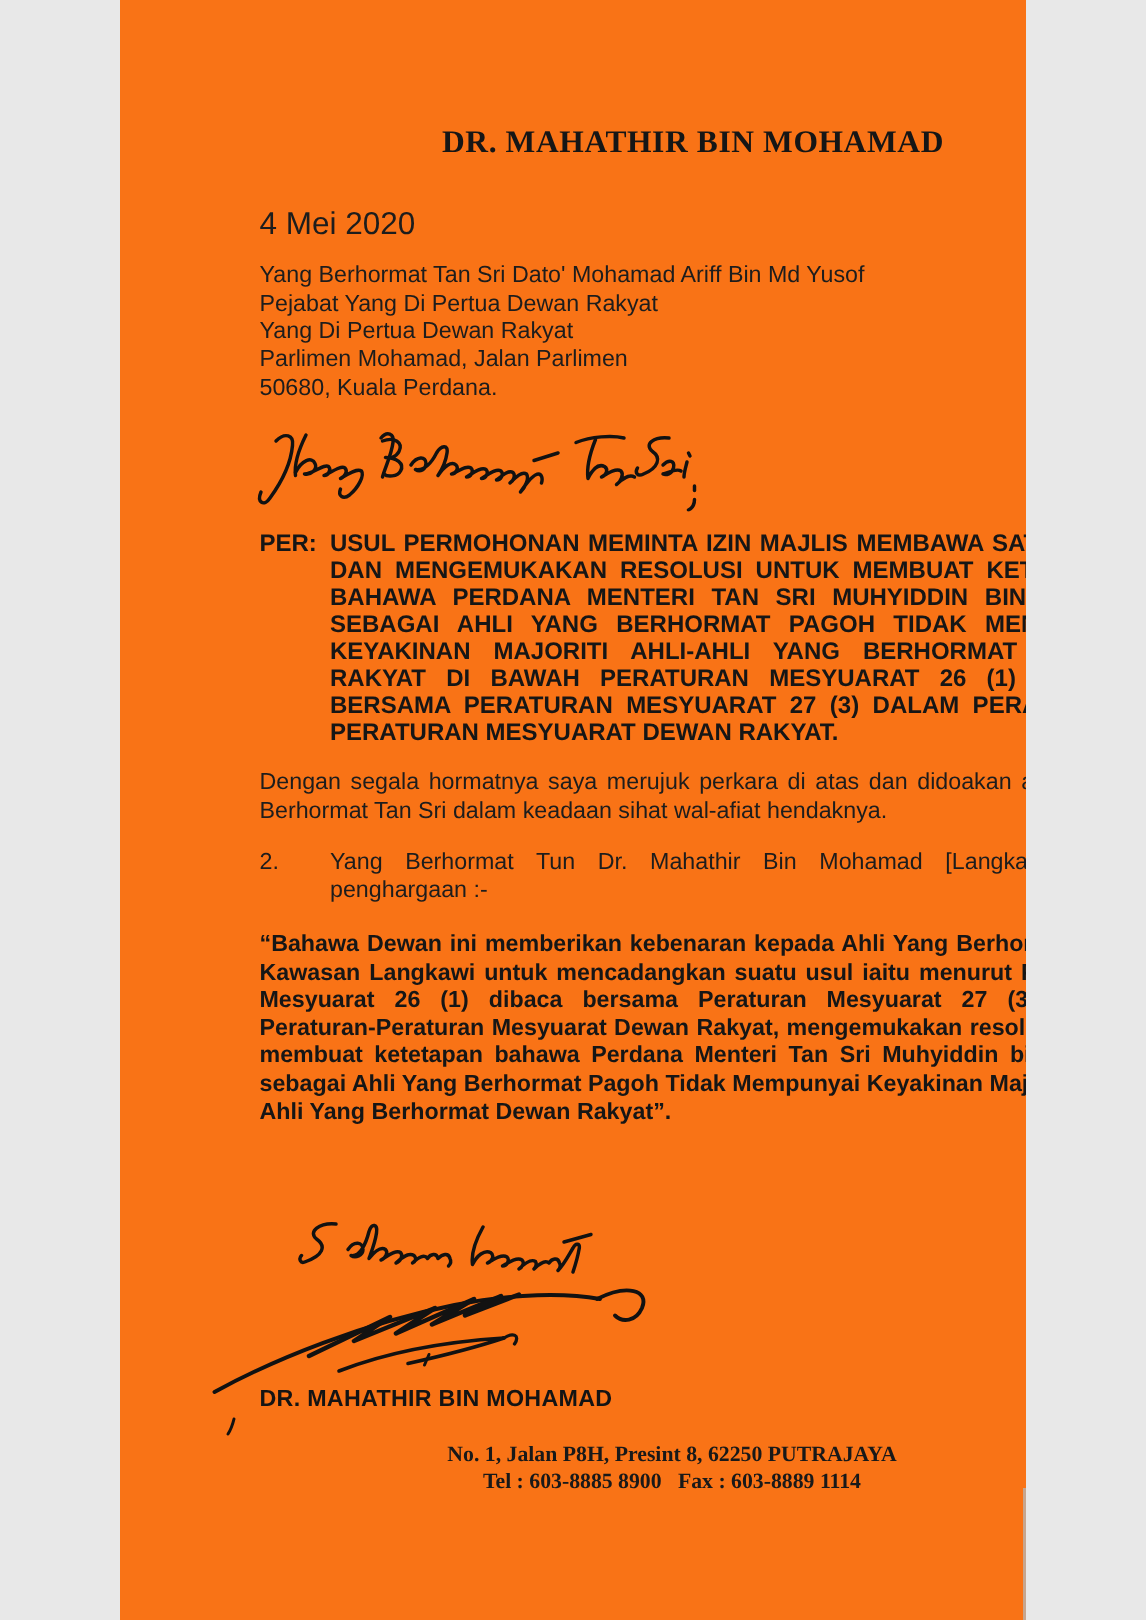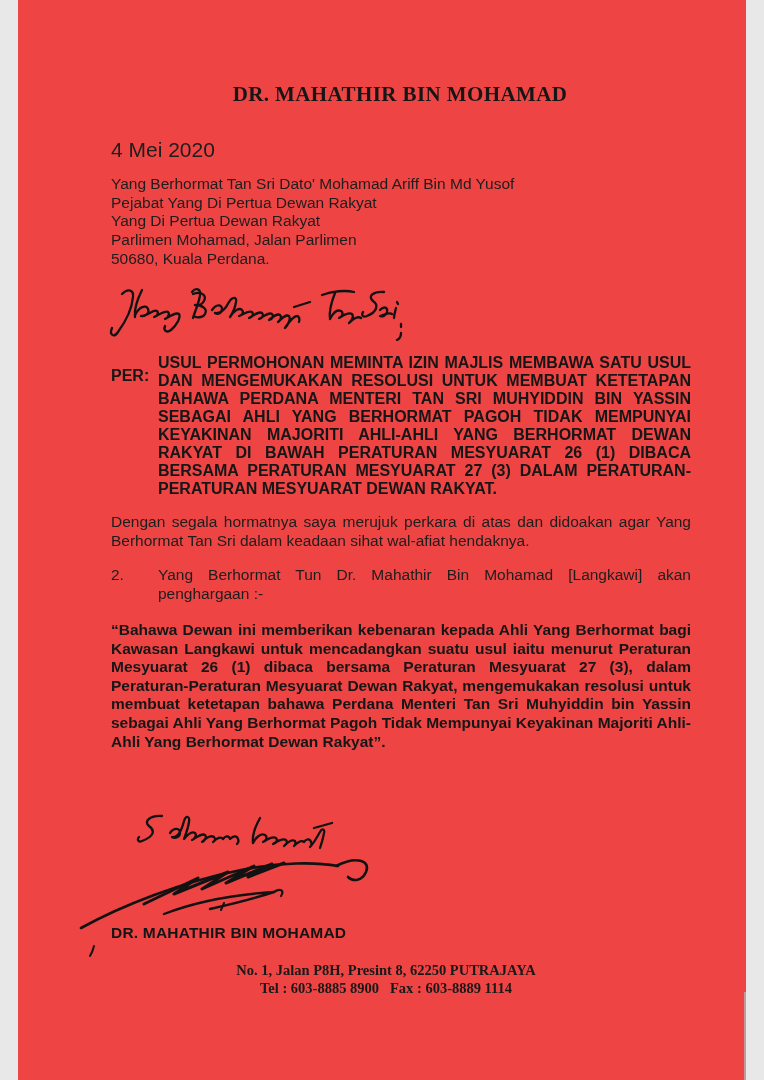--- a/index.html
+++ b/index.html
@@ -1,19 +1,19 @@
 <!DOCTYPE html>
 <html><head>
 <meta charset="utf-8">
 <style>
   html,body{margin:0;padding:0;background:#e8e8e8;}
   .page{
     position:relative;
-    width:728px;height:1080px;
-    background:#ef4444;
+    width:604px;height:1080px;
+    background:#f97316;
     color:#1d1d1d;
     font-family:"Liberation Sans",sans-serif;
     overflow:hidden;
     margin:0 auto;
   }
   .abs{position:absolute;}
   
   .title{
     left:0;top:82px;width:764px;
     text-align:center;
@@ -23,21 +23,21 @@
   }
   
   .date{left:93px;top:138px;font-size:21px;}
   .address{left:93px;top:175px;font-size:15.5px;line-height:18.7px;}
   
   .hw svg{display:block;}
   .ink{fill:none;stroke:#121212;stroke-linecap:round;stroke-linejoin:round;}
   
   .per{left:93px;top:354px;width:580px;}
   .per-label{
-    position:absolute;left:0;top:13px;
+    position:absolute;left:0;top:0;
     font-weight:700;font-size:16px;color:#161616;
   }
   .per-text{
     margin-left:47px;width:533px;
     font-weight:700;font-size:16px;line-height:18px;
     text-align:justify;color:#161616;
   }
   
   .body{font-size:15.5px;line-height:18.8px;text-align:justify;margin:0;}
   .p1{left:93px;top:513px;width:580px;}

